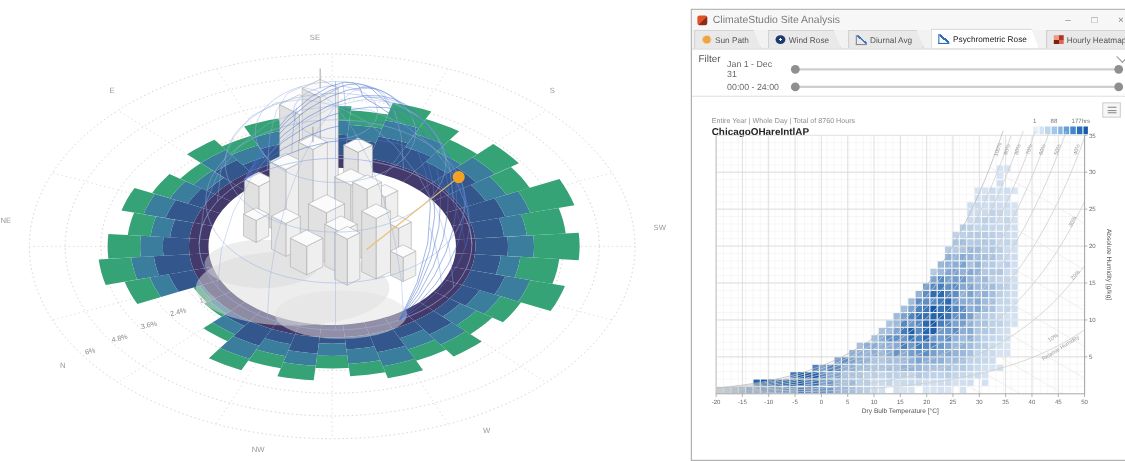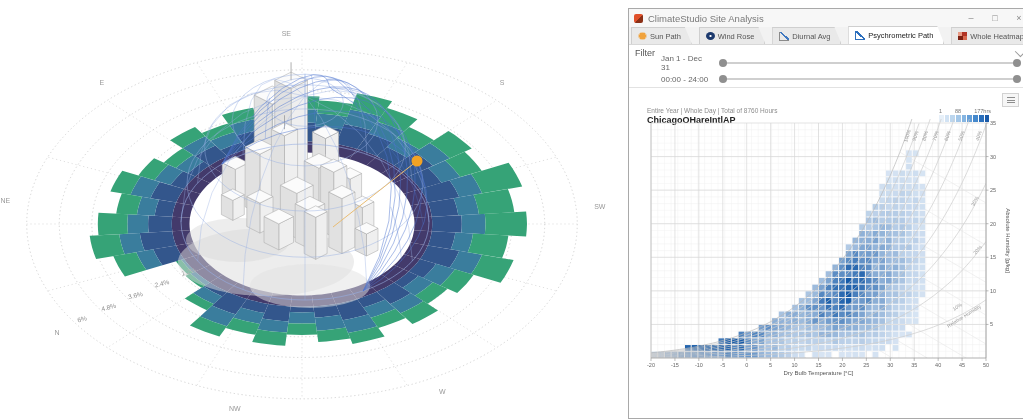--- a/index.html
+++ b/index.html
@@ -362,25 +362,25 @@
         <div class="tab">
           <span class="tab-icon ti-windrose"></span>
           <span>Wind Rose</span>
         </div>
         <div class="tab">
           <span class="tab-icon ti-diurnal"></span>
           <span>Diurnal Avg</span>
         </div>
         <div class="tab active">
           <span class="tab-icon ti-psy"></span>
-          <span>Psychrometric Path</span>
+          <span>Psychrometric Rose</span>
         </div>
         <div class="tab">
           <span class="tab-icon ti-heatmap"></span>
-          <span>Whole Heatmap</span>
+          <span>Hourly Heatmap</span>
         </div>
       </div>
 
     <div class="filter-row">
       <span>Filter</span>
       <span class="chevron"></span>
     </div>
 
     <div id="sliders">
         <div class="slider-row" style="top: 47px;">

